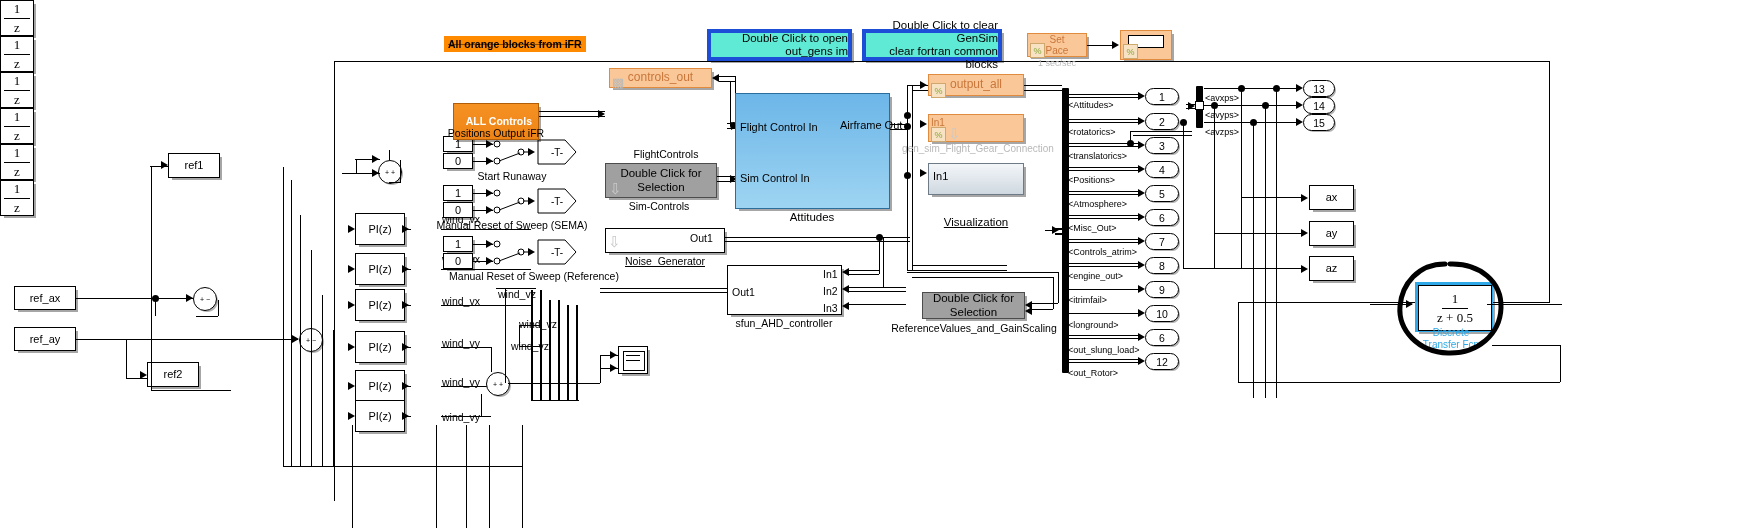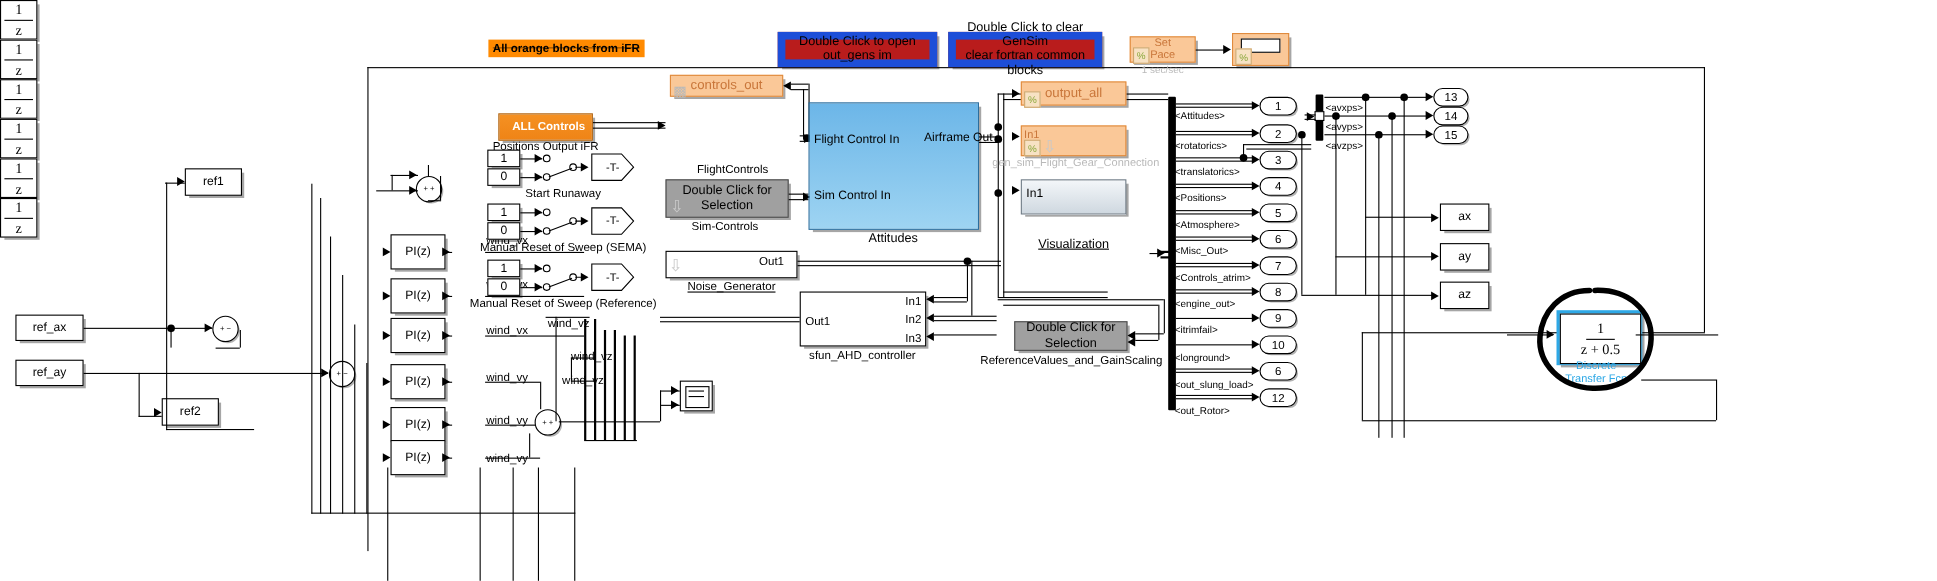--- a/index.html
+++ b/index.html
@@ -4,21 +4,21 @@
 <style>
   html,body{margin:0;padding:0;background:#ffffff;}
   body{width:1761px;height:528px;font-family:"Liberation Sans",sans-serif;overflow:hidden;}
   #canvas{position:relative;width:1761px;height:528px;background:#fff;}
 
   .blk{position:absolute;box-sizing:border-box;display:flex;align-items:center;justify-content:center;
        text-align:center;font-size:11px;color:#000;line-height:1.15;}
   .shadow{box-shadow:3px 3px 0 -1px rgba(0,0,0,.35);}
 
   
-  .green{background:#b91c1c;border:7px solid #1d4ed8;color:#000;font-size:11.5px;}
+  .green{background:#5eead4;border:4px solid #1d4ed8;color:#000;font-size:11.5px;text-align:right;}
   .orange-note{background:#ff8a00;color:#000;font-size:10.5px;font-weight:bold;
                text-decoration:line-through;text-decoration-color:rgba(0,0,0,.45);padding:2px 4px;}
   .orange{background:#fac898;border:1px solid #e08b3e;color:#c9763a;font-size:12px;}
   .orange-solid{background:linear-gradient(#f59123,#ef8416);border:1px solid #b05f08;color:#fff;
                 font-size:10.5px;justify-content:flex-end;padding-right:6px;font-weight:600;}
   .grey{background:#a0a0a0;border:1px solid #4c4c4c;color:#000;font-size:11.5px;}
   .white{background:#fff;border:1px solid #000;}
   .blue-sim{background:linear-gradient(#6cb6e8,#9ed4f2);border:1px solid #2b6e9e;}
   .viz{background:linear-gradient(#f3f6f9,#cfd8e0);border:1px solid #6e7b86;}
   .hl{background:#2ea8e6;padding:3px;}
@@ -302,23 +302,23 @@
     <line x1="6" y1="27" x2="27" y2="19" stroke="#000"></line>
     <line x1="30" y1="18" x2="40" y2="18" stroke="#000"></line>
   </svg>
   <div class="arw r" style="left:528px;top:248px;"></div>
   <div class="gain" style="left:537px;top:239px;width:40px;height:26px;">
     <svg viewBox="0 0 40 26" preserveAspectRatio="none">
         <polygon points="1,1 28,1 39,13 28,25 1,25" fill="#fff" stroke="#000" stroke-width="1"></polygon>
       </svg>
     <span>-T-</span>
   </div>
-  <div class="lbl c" style="left:512px;top:270px;">Manual Reset of Sweep (Reference)</div>
-
-  <div class="blk orange-solid shadow" style="left:453px;top:103px;width:86px;height:25px;">ALL Controls</div>
+  <div class="lbl c" style="left:512px;top:270px;padding-left:44px;">Manual Reset of Sweep (Reference)</div>
+
+  <div class="blk orange-solid shadow" style="left:453px;top:103px;width:86px;height:37px;">ALL Controls</div>
   <div class="lbl c" style="left:496px;top:127px;">Positions Output iFR</div>
   <div class="ln lnh" style="left:539px;top:111px;width:66px;"></div>
   <div class="ln lnh" style="left:539px;top:116px;width:66px;"></div>
   <div class="arw r" style="left:598px;top:110px;"></div>
 
   <div class="blk orange shadow" style="left:609px;top:68px;width:103px;height:20px;">controls_out</div>
   <div class="dl" style="left:612px;top:76px;">▩</div>
   <div class="arw l" style="left:712px;top:74px;"></div>
   <div class="ln lnh" style="left:719px;top:76px;width:16px;"></div>
   <div class="ln lnh" style="left:719px;top:81px;width:16px;"></div>

